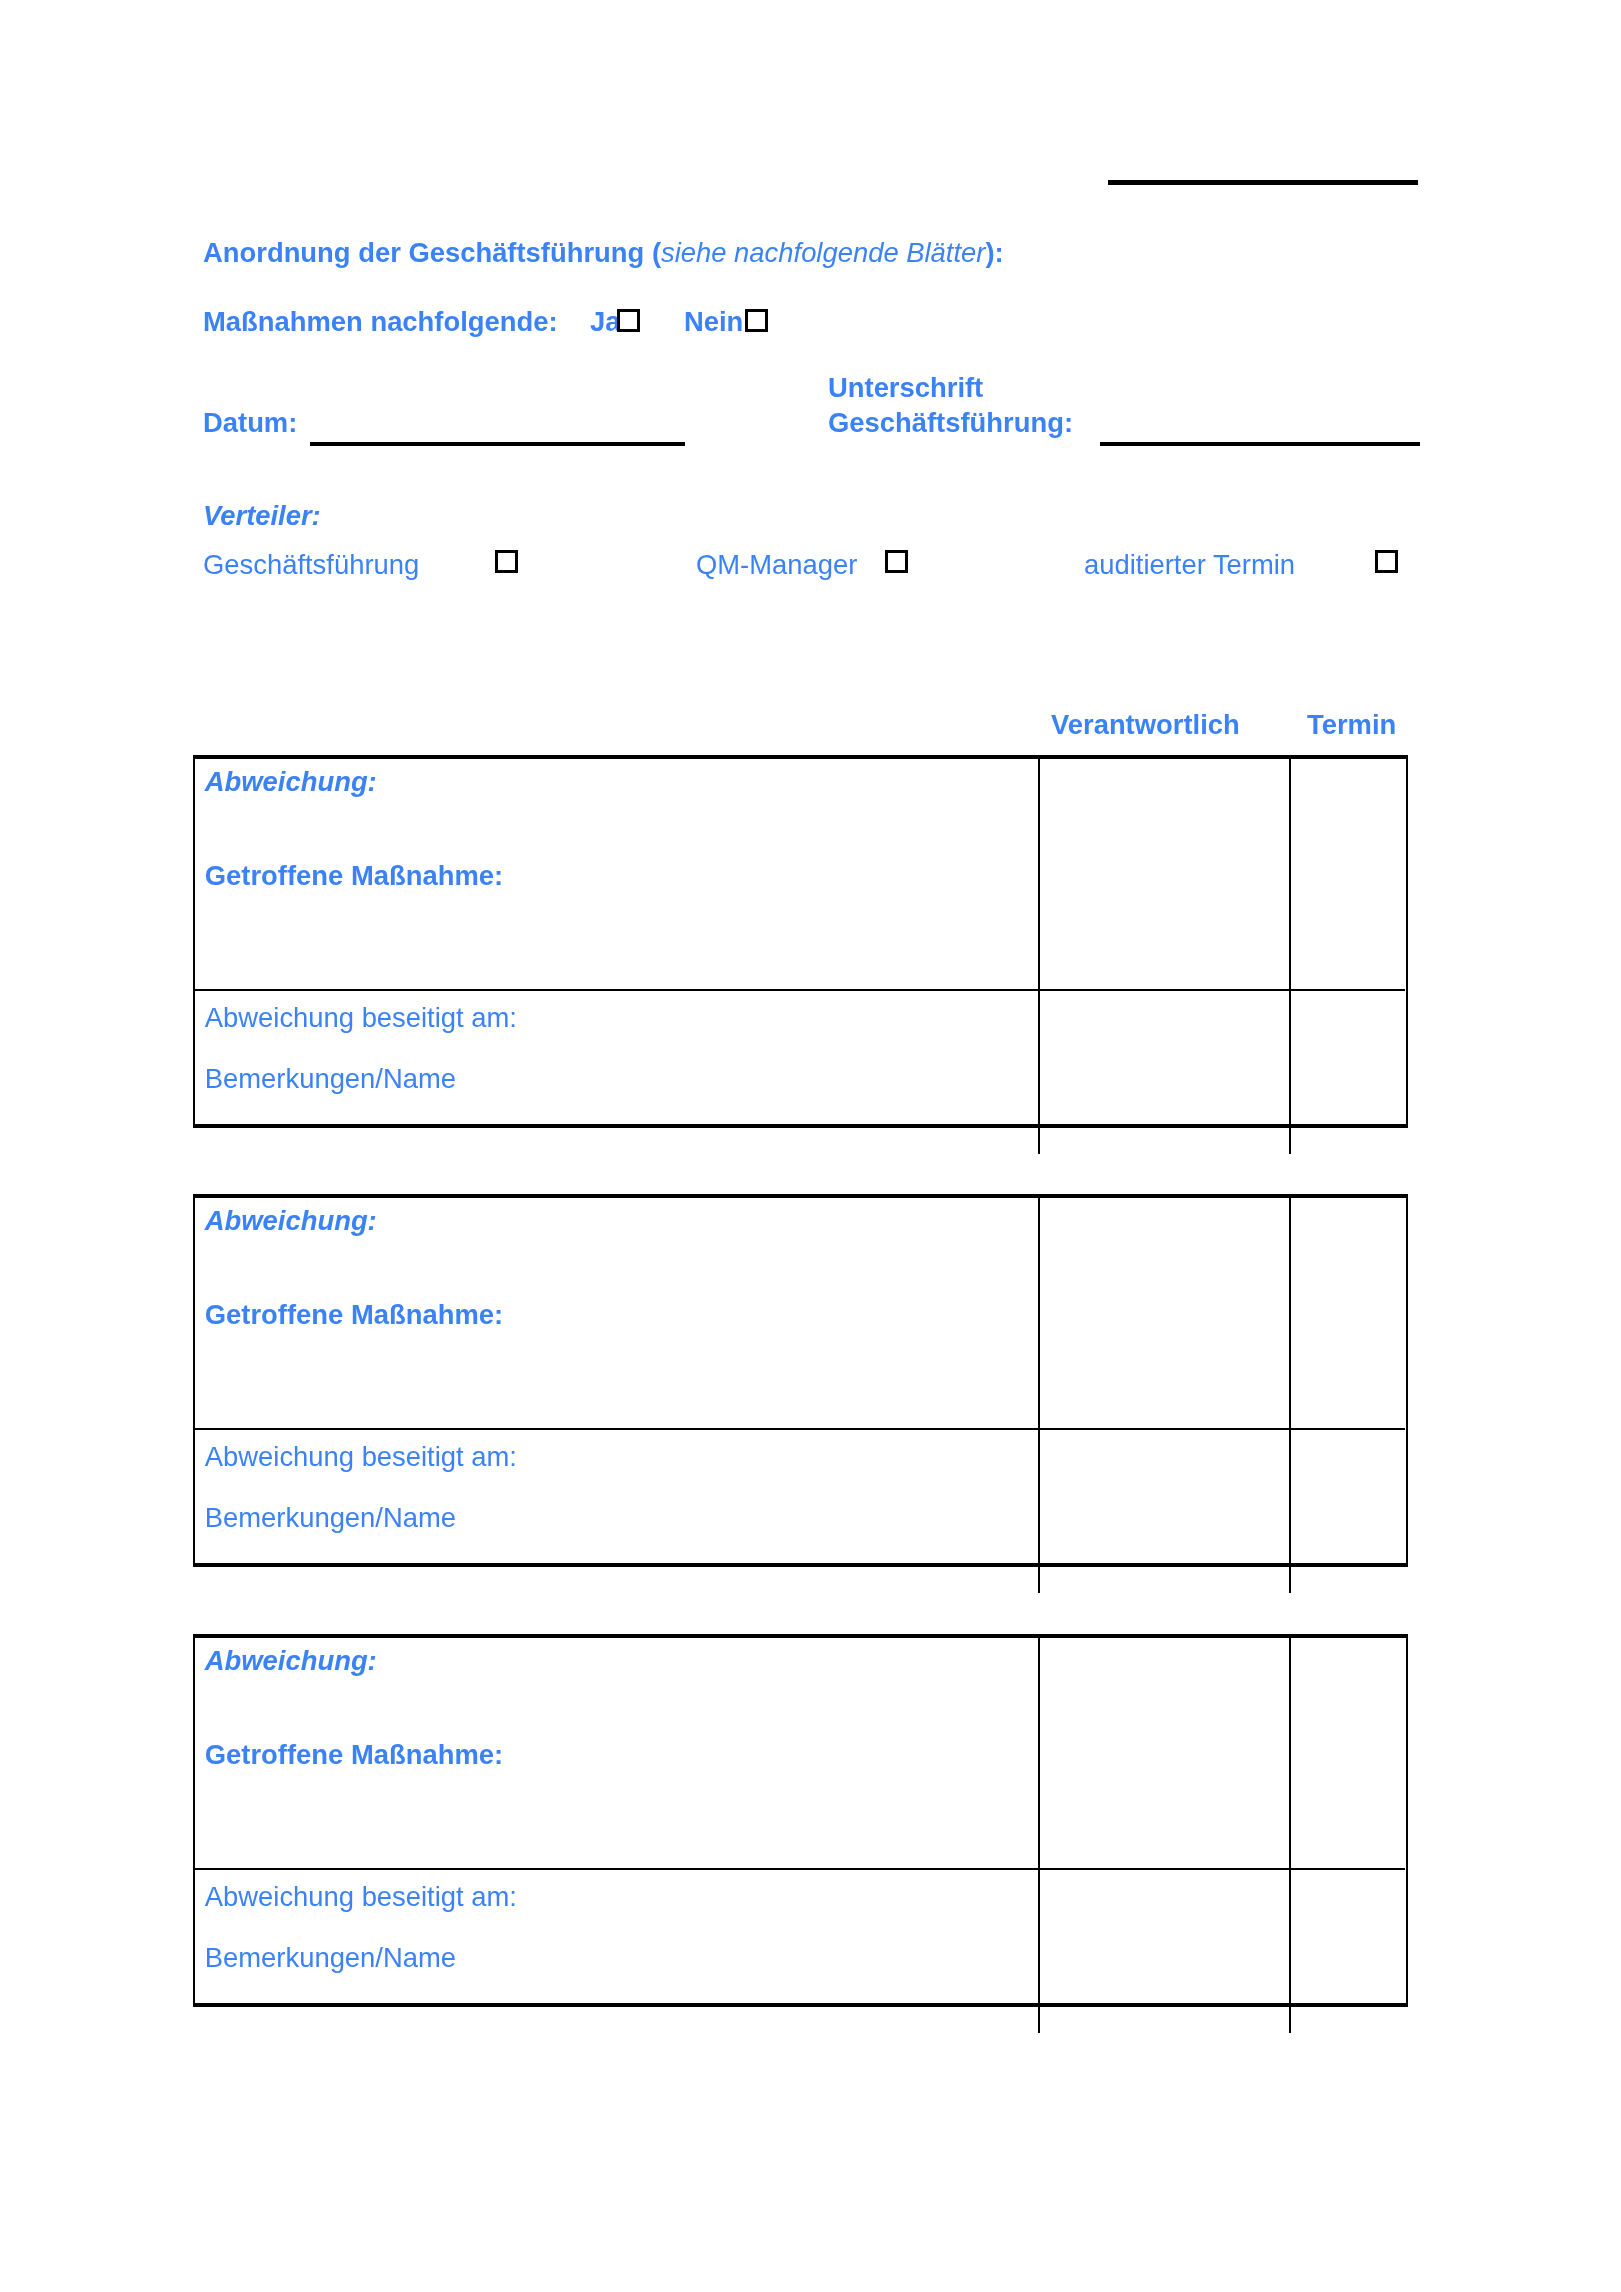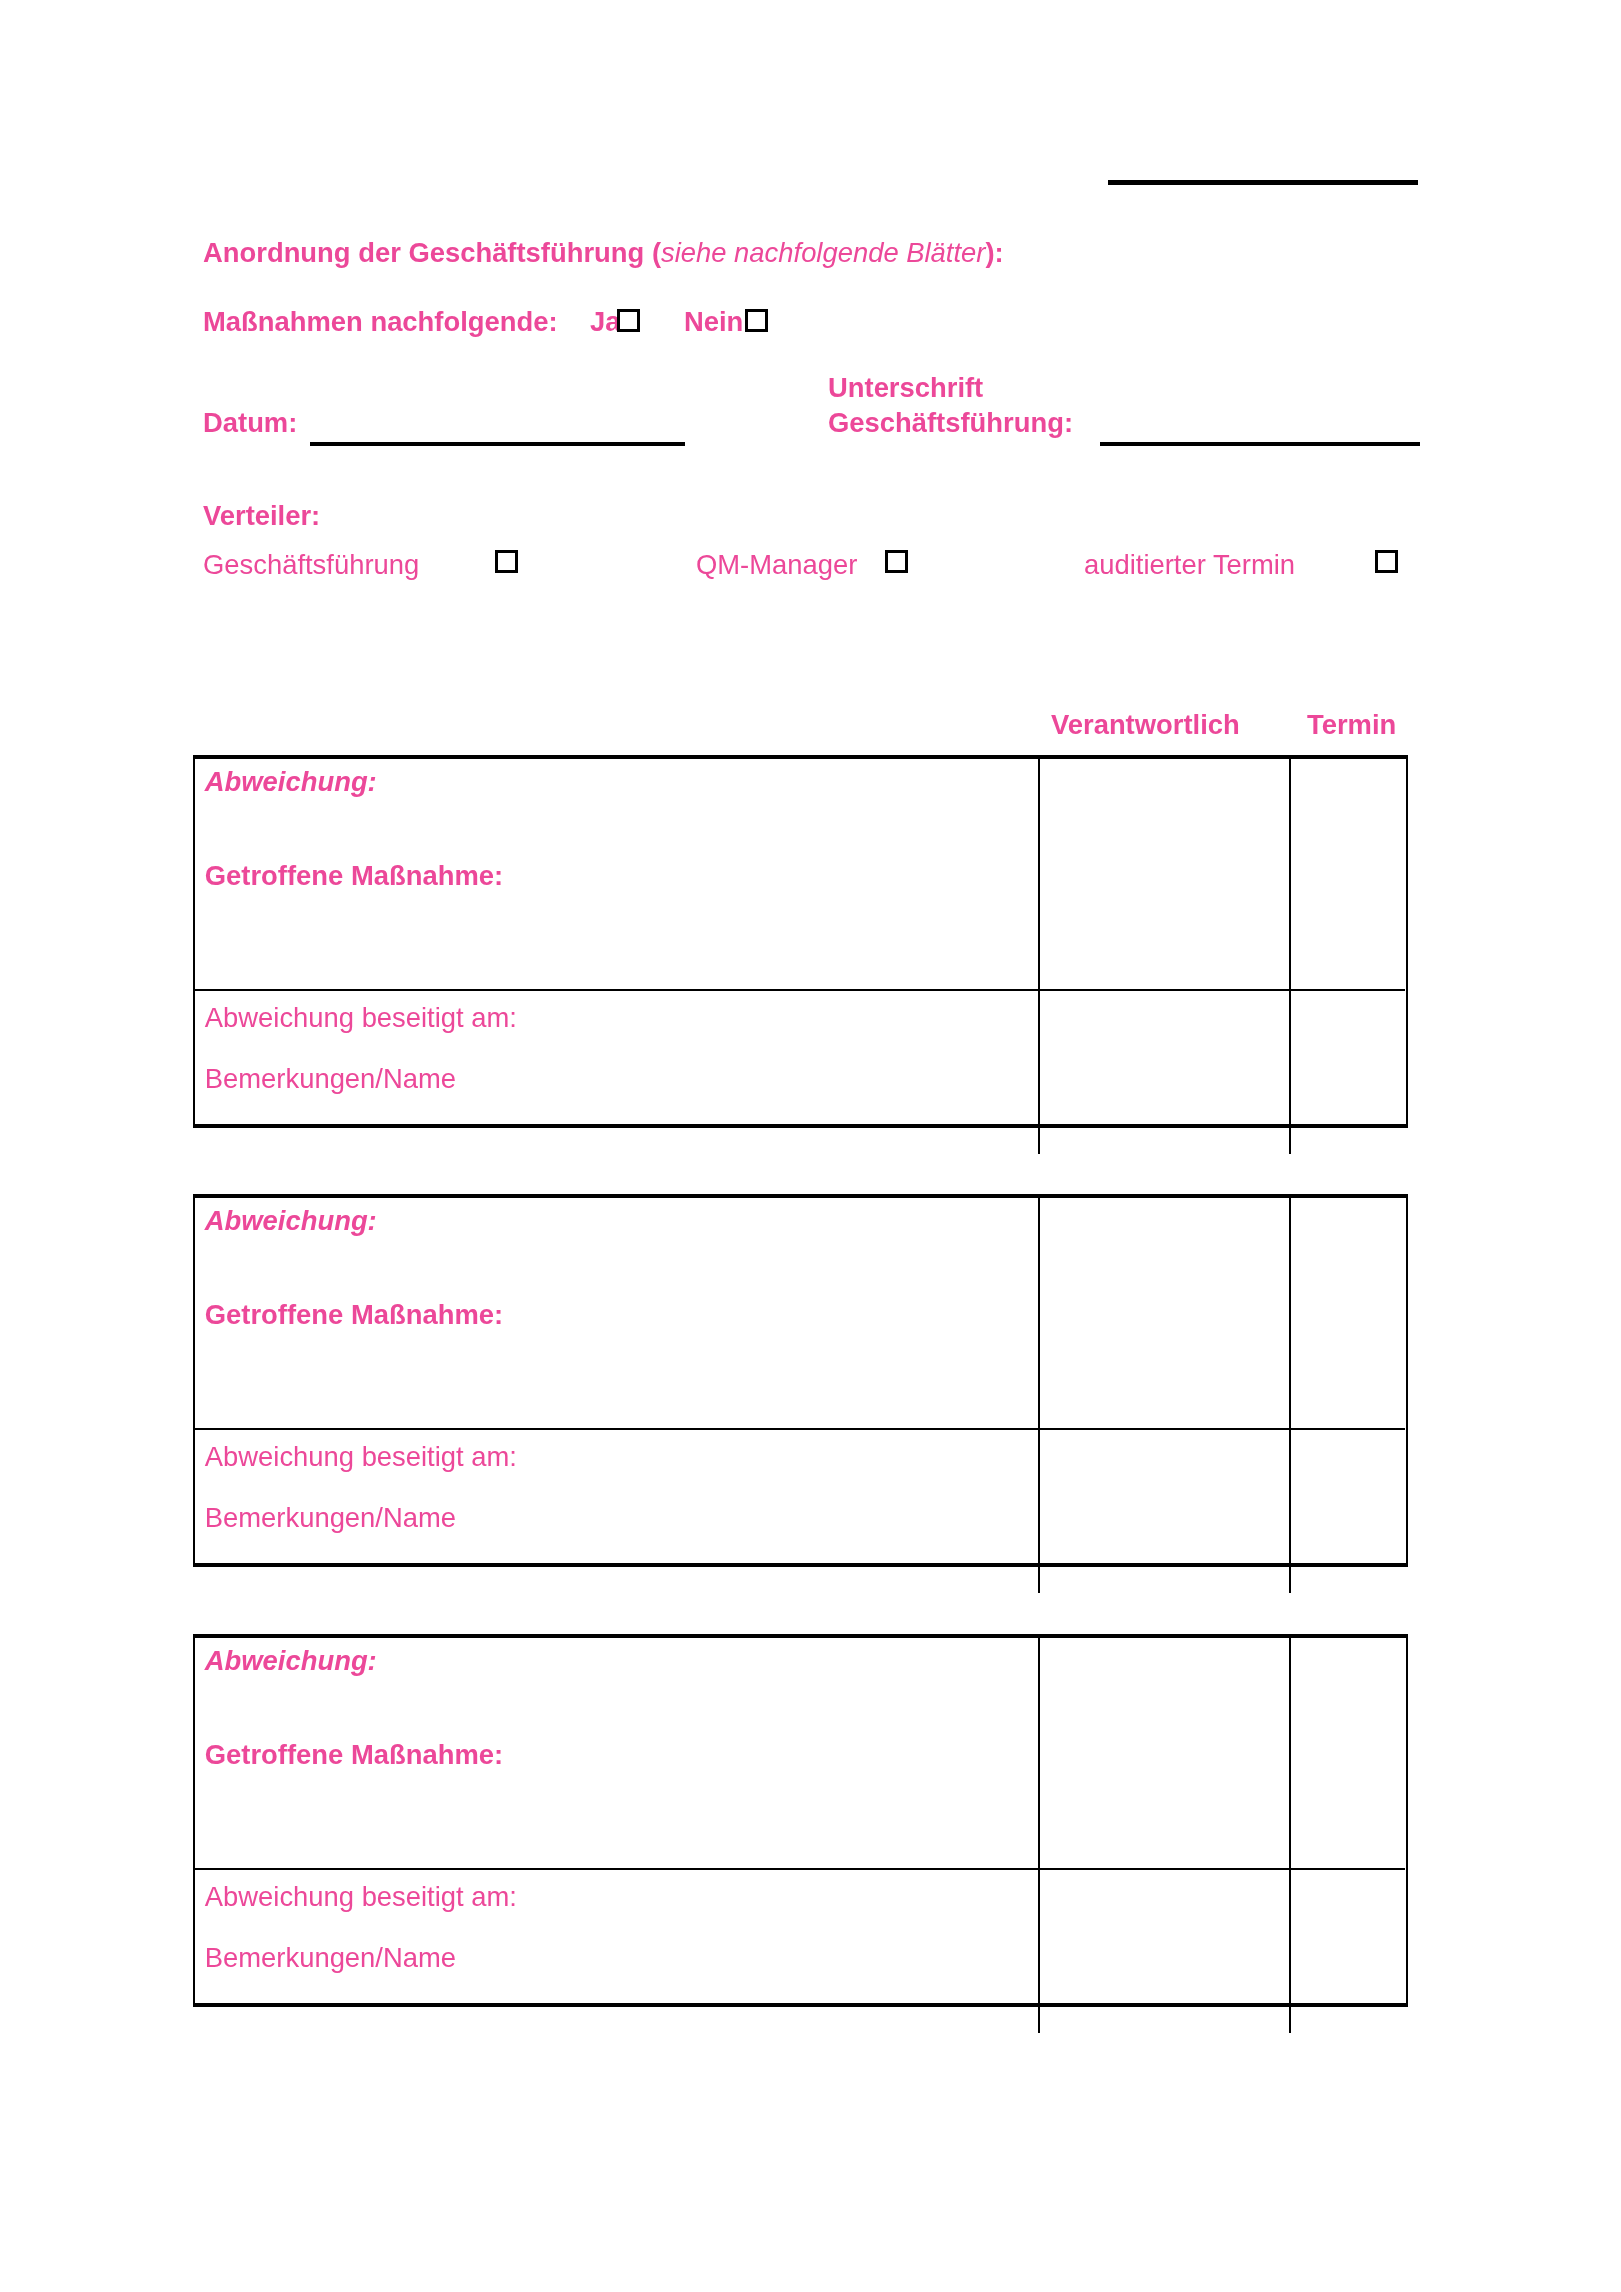--- a/index.html
+++ b/index.html
@@ -2,21 +2,21 @@
 <html lang="de"><head>
 <meta charset="utf-8">
 <style>
   html, body { margin: 0; padding: 0; background: #888; }
   .page {
     position: relative;
     width: 1621px;
     height: 2293px;
     margin: 0 auto;
     background: #ffffff;
-    color: #ec4899;
+    color: #3b82f6;
     font-family: "Liberation Sans", sans-serif;
     font-size: 27.4px;
     line-height: 33px;
   }
   .abs { position: absolute; white-space: nowrap; }
   .b   { font-weight: bold; }
   .i   { font-style: italic; }
   .bi  { font-weight: bold; font-style: italic; }
 
   .hline { position: absolute; background: #000; }
@@ -70,21 +70,21 @@
   <div class="cb" style="left:617px; top:309px;"></div>
   <div class="abs b" style="left:684px; top:305px;">Nein</div>
   <div class="cb" style="left:745px; top:309px;"></div>
 
   <div class="abs b" style="left:828px; top:371px;">Unterschrift</div>
   <div class="abs b" style="left:203px; top:406px;">Datum:</div>
   <div class="abs b" style="left:828px; top:406px;">Geschäftsführung:</div>
   <div class="hline" style="left:310px; top:442px; width:375px; height:3.9px;"></div>
   <div class="hline" style="left:1100px; top:442px; width:320px; height:3.9px;"></div>
 
-  <div class="abs b" style="left:203px; top:499px;">Verteiler:</div>
+  <div class="abs b" style="left:203px; top:499px;font-style:italic;">Verteiler:</div>
 
   <div class="abs" style="left:203px; top:548px;">Geschäftsführung</div>
   <div class="cb" style="left:495px; top:550px;"></div>
 
   <div class="abs" style="left:696px; top:548px;">QM-Manager</div>
   <div class="cb" style="left:885px; top:550px;"></div>
 
   <div class="abs" style="left:1084px; top:548px;">auditierter Termin</div>
   <div class="cb" style="left:1375px; top:550px;"></div>
 

